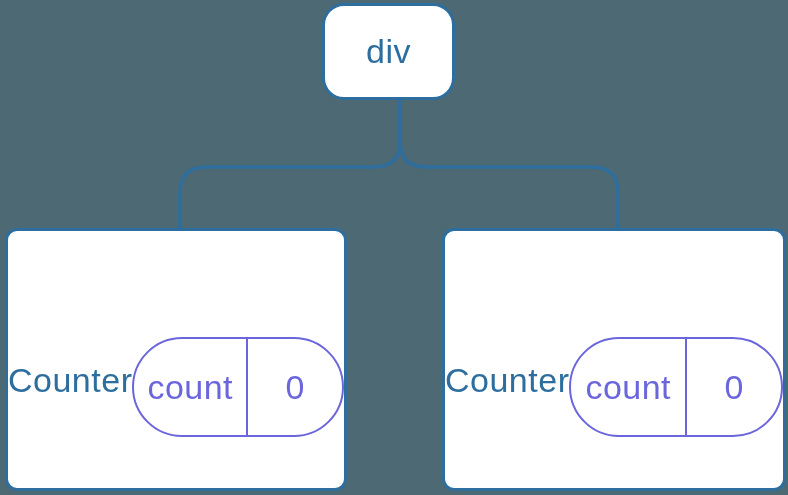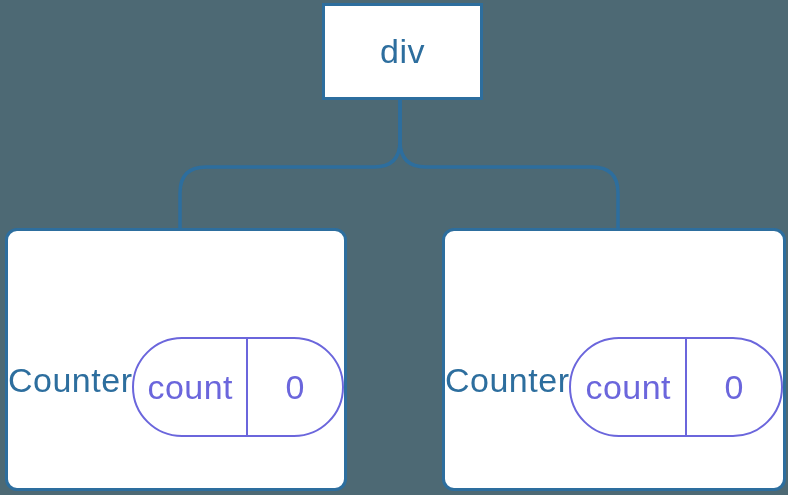--- a/index.html
+++ b/index.html
@@ -25,24 +25,24 @@
     width: 788px; height: 495px;
   }
   .connector-svg path {
     fill: none;
     stroke: var(--accent);
     stroke-width: 3.5;
   }
   .node-root {
     position: absolute;
     left: 322px; top: 3px;
-    width: 161px; height: 97px;
+    width: 133px; height: 97px;
     background: var(--card-bg);
     border: 3px solid var(--accent);
-    border-radius: 0;
+    border-radius: 22px;
     display: flex;
     align-items: center;
     justify-content: center;
     color: var(--accent);
     font-size: 34px;
     font-weight: 500;
     letter-spacing: 0.5px;
   }
   .card {
     position: absolute;

